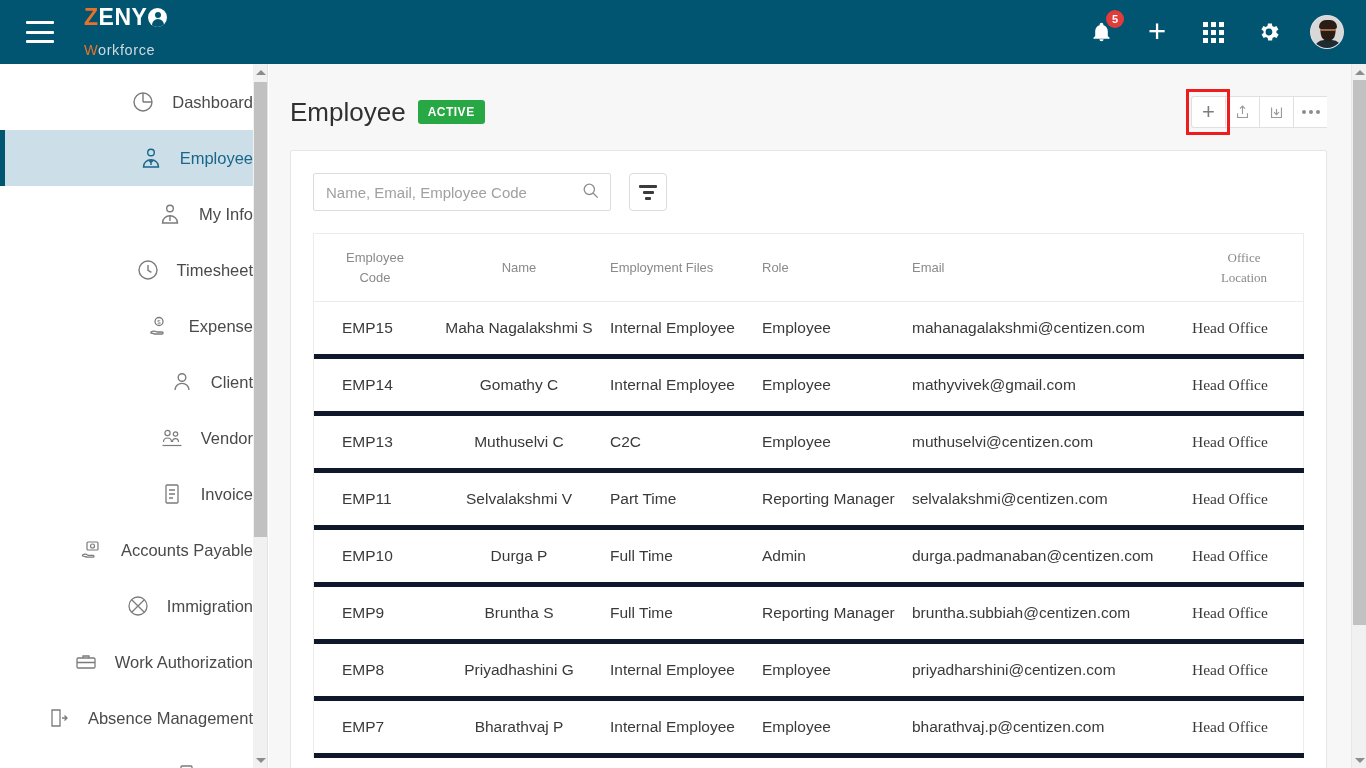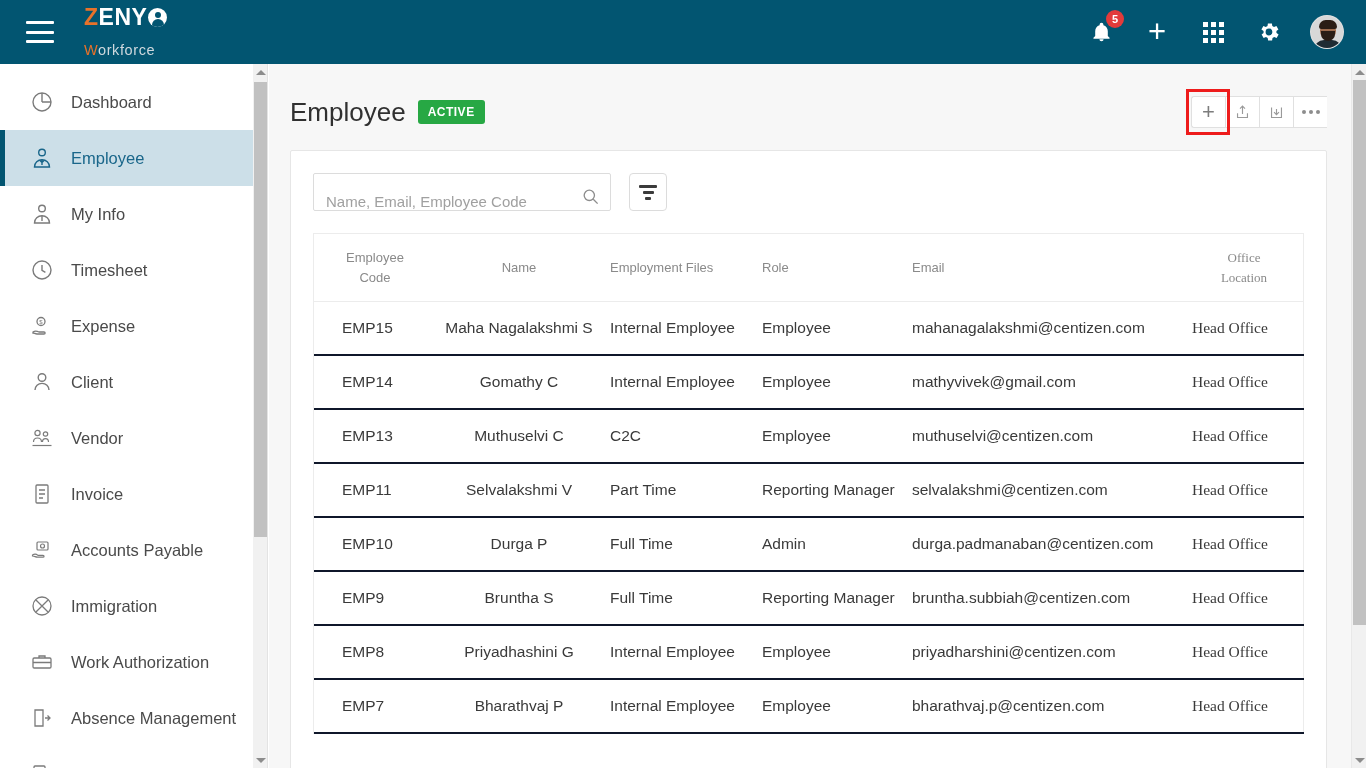--- a/index.html
+++ b/index.html
@@ -78,20 +78,21 @@
     overflow: hidden;
     z-index: 20;
   }
   .side-list { padding-top: 10px; }
   .side-item {
     display: flex; align-items: center;
     height: 56px; padding-left: 22px;
     color: #4a4a4a; font-size: 16.5px;
     cursor: pointer; position: relative;
     border-left: 5px solid transparent;
+    justify-content: flex-end;
   }
   .side-item.active {
     background: #ccdfe8;
     border-left: 5px solid #025571;
     color: #19668a;
   }
   .side-icon {
     width: 30px; height: 30px; margin-right: 14px;
     display: flex; align-items: center; justify-content: center;
     flex: 0 0 30px;
@@ -153,21 +154,21 @@
 
   
   .card {
     margin: 12px 24px 0 21px;
     background: #ffffff; border: 1px solid #e6e6e6; border-radius: 2px;
     height: 640px; overflow: hidden;
   }
   .filters { display: flex; align-items: center; padding: 22px 0 0 22px; }
   .search-wrap {
     width: 298px; height: 38px; border: 1px solid #dcdcdc; border-radius: 2px;
-    display: flex; align-items: flex-end; padding: 0 10px 0 12px; background: #fff;
+    display: flex; align-items: center; padding: 0 10px 0 12px; background: #fff;
   }
   .search-wrap input {
     flex: 1; border: none; outline: none; font-size: 15px;
     color: #555; font-family: "Liberation Sans", sans-serif; background: transparent;
   }
   .search-wrap input::placeholder { color: #a0a0a0; }
   .filter-btn {
     margin-left: 18px; width: 38px; height: 38px;
     border: 1px solid #dcdcdc; border-radius: 4px; background: #fff;
     display: flex; align-items: center; justify-content: center; cursor: pointer;
@@ -182,21 +183,21 @@
   .tbl-wrap { margin: 22px 22px 0 22px; border: 1px solid #ececec; border-bottom: none; }
   table { width: 100%; border-collapse: collapse; table-layout: fixed; }
   thead th {
     font-size: 13px; color: #8a8a8a; font-weight: 400;
     text-align: left; padding: 14px 8px; vertical-align: middle;
     border-bottom: 1px solid #ececec;
     line-height: 1.5;
   }
   tbody td {
     font-size: 15.5px; color: #3a3a3a; padding: 14px 8px;
-    border-bottom: 2px solid #0f172a; vertical-align: middle;
+    border-bottom: 5px solid #0f172a; vertical-align: middle;
     line-height: 1.55;
   }
   th.c-code, td.c-code { width: 122px; padding-left: 28px; }
   th.c-name, td.c-name { width: 166px; text-align: center; }
   th.c-type, td.c-type { width: 152px; }
   th.c-role, td.c-role { width: 150px; }
   th.c-email, td.c-email { width: 280px; }
   th.c-loc,  td.c-loc  { width: 120px; font-family: Liberation Serif, serif; }
   th.c-code { text-align: center; padding-left: 8px; }
   th.c-loc  { text-align: center; }

